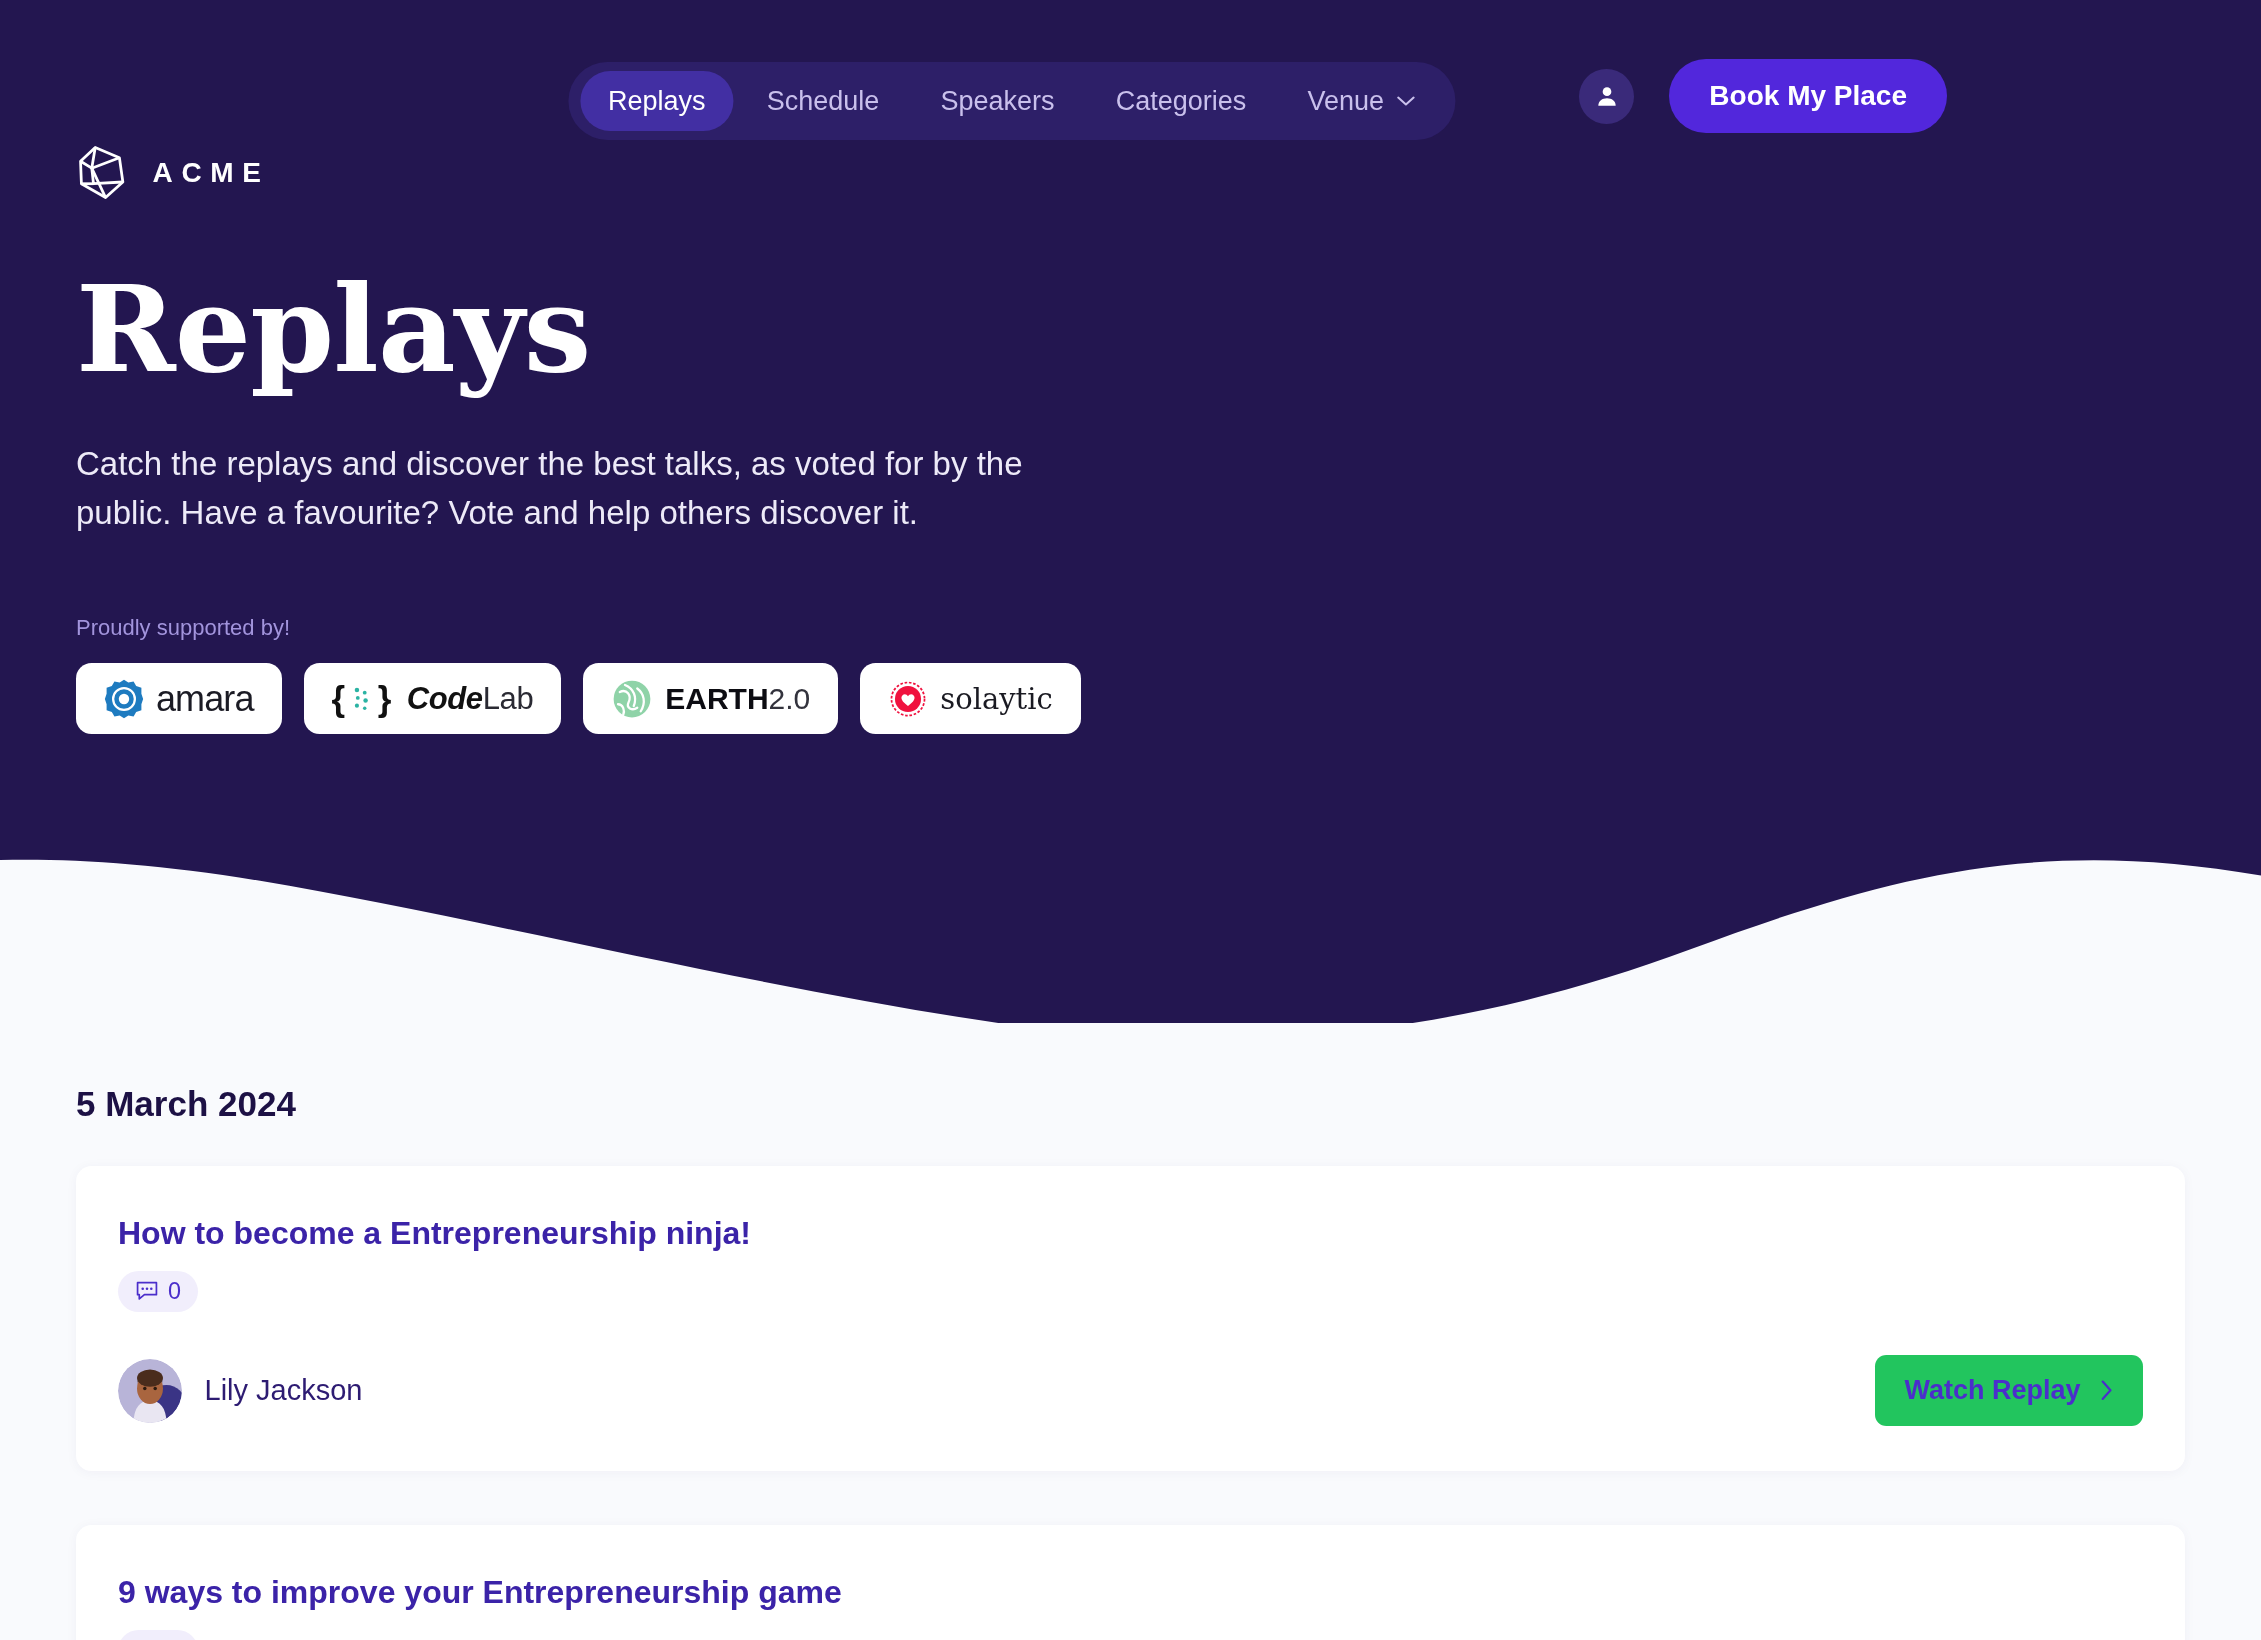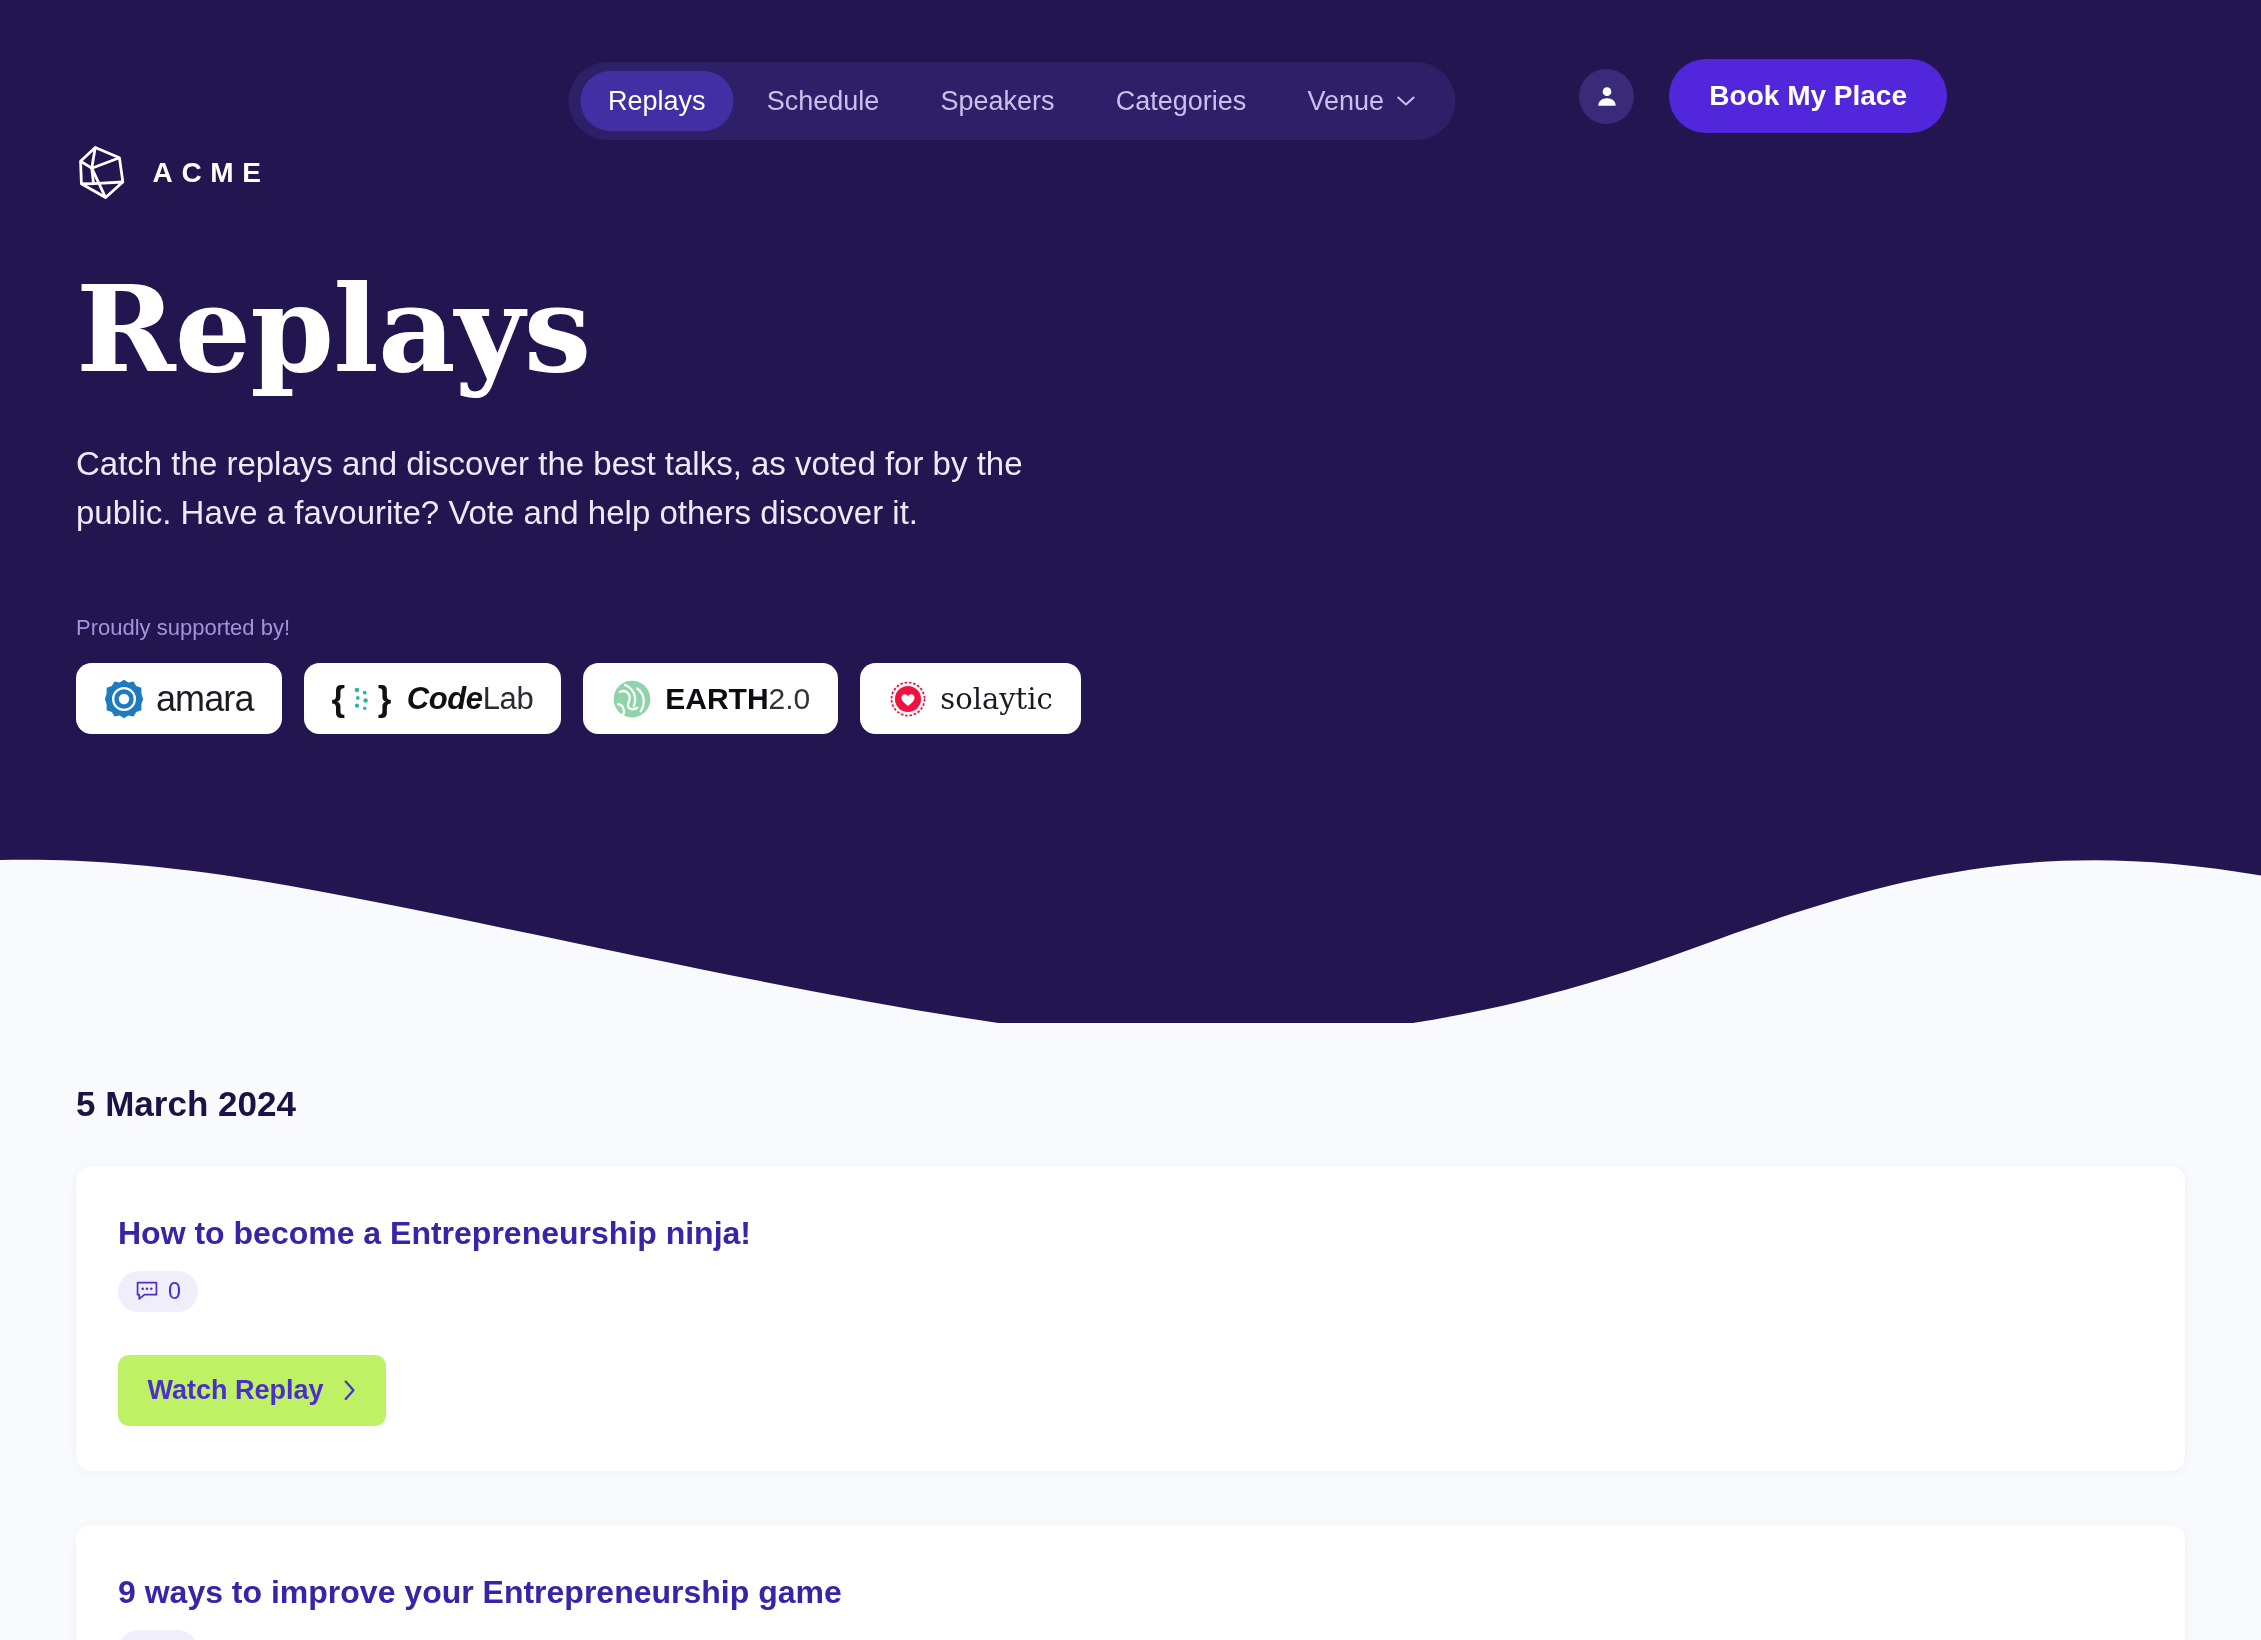--- a/index.html
+++ b/index.html
@@ -251,21 +251,21 @@
     overflow: hidden;
     flex: none;
     display: block;
   }
   .author-name {
     font-size: 29px;
     color: #2D1B72;
     font-weight: 400;
   }
   .watch-btn {
-    background: #bef264;
+    background: #22c55e;
     color: #4B2ECB;
     font-size: 27px;
     font-weight: 700;
     border: none;
     border-radius: 11.3px;
     padding: 20px 29.5px;
     display: flex;
     align-items: center;
     gap: 19px;
     cursor: pointer;
@@ -409,20 +409,40 @@
     <div class="comment-badge">
       <svg width="24" height="22.5" viewBox="0 0 28 26">
         <path d="M3 3 H25 V17 H11 L5 22 V17 H3 Z" fill="none" stroke="#4B2ECB" stroke-width="2" stroke-linejoin="round"></path>
         <circle cx="9" cy="10" r="1.5" fill="#4B2ECB"></circle>
         <circle cx="14" cy="10" r="1.5" fill="#4B2ECB"></circle>
         <circle cx="19" cy="10" r="1.5" fill="#4B2ECB"></circle>
       </svg>
       <span class="comment-count">0</span>
     </div>
     <div class="card-footer">
+      <div class="author">
+        <svg class="avatar" viewBox="0 0 74 74">
+          <defs>
+              <clipPath id="c1">
+                <circle cx="37" cy="37" r="37"></circle>
+              </clipPath>
+            </defs>
+          <g clip-path="url(#c1)">
+            <rect width="74" height="74" fill="#B8B4D8"></rect>
+            <circle cx="56" cy="52" r="22" fill="#3A3485"></circle>
+            <path d="M18 74 C18 56 26 48 37 48 C48 48 56 56 56 74 Z" fill="#E9E6F2"></path>
+            <ellipse cx="37" cy="34" rx="15" ry="18" fill="#A9653F"></ellipse>
+            <path d="M22 30 C22 16 52 14 52 30 C52 22 46 16 37 16 C28 16 22 22 22 30 Z" fill="#4A2C1C"></path>
+            <ellipse cx="37" cy="22" rx="15" ry="10" fill="#4A2C1C"></ellipse>
+            <circle cx="31" cy="34" r="2" fill="#2B1A10"></circle>
+            <circle cx="43" cy="34" r="2" fill="#2B1A10"></circle>
+          </g>
+        </svg>
+        <span class="author-name">Lily Jackson</span>
+      </div>
       <button class="watch-btn">
         <span>Watch Replay</span>
         <svg width="14" height="22.5" viewBox="0 0 16 26">
           <path d="M3 3 L12 13 L3 23" fill="none" stroke="#4B2ECB" stroke-width="2.6" stroke-linecap="round" stroke-linejoin="round"></path>
         </svg>
       </button>
     </div>
   </div>
 
   <div class="card">

